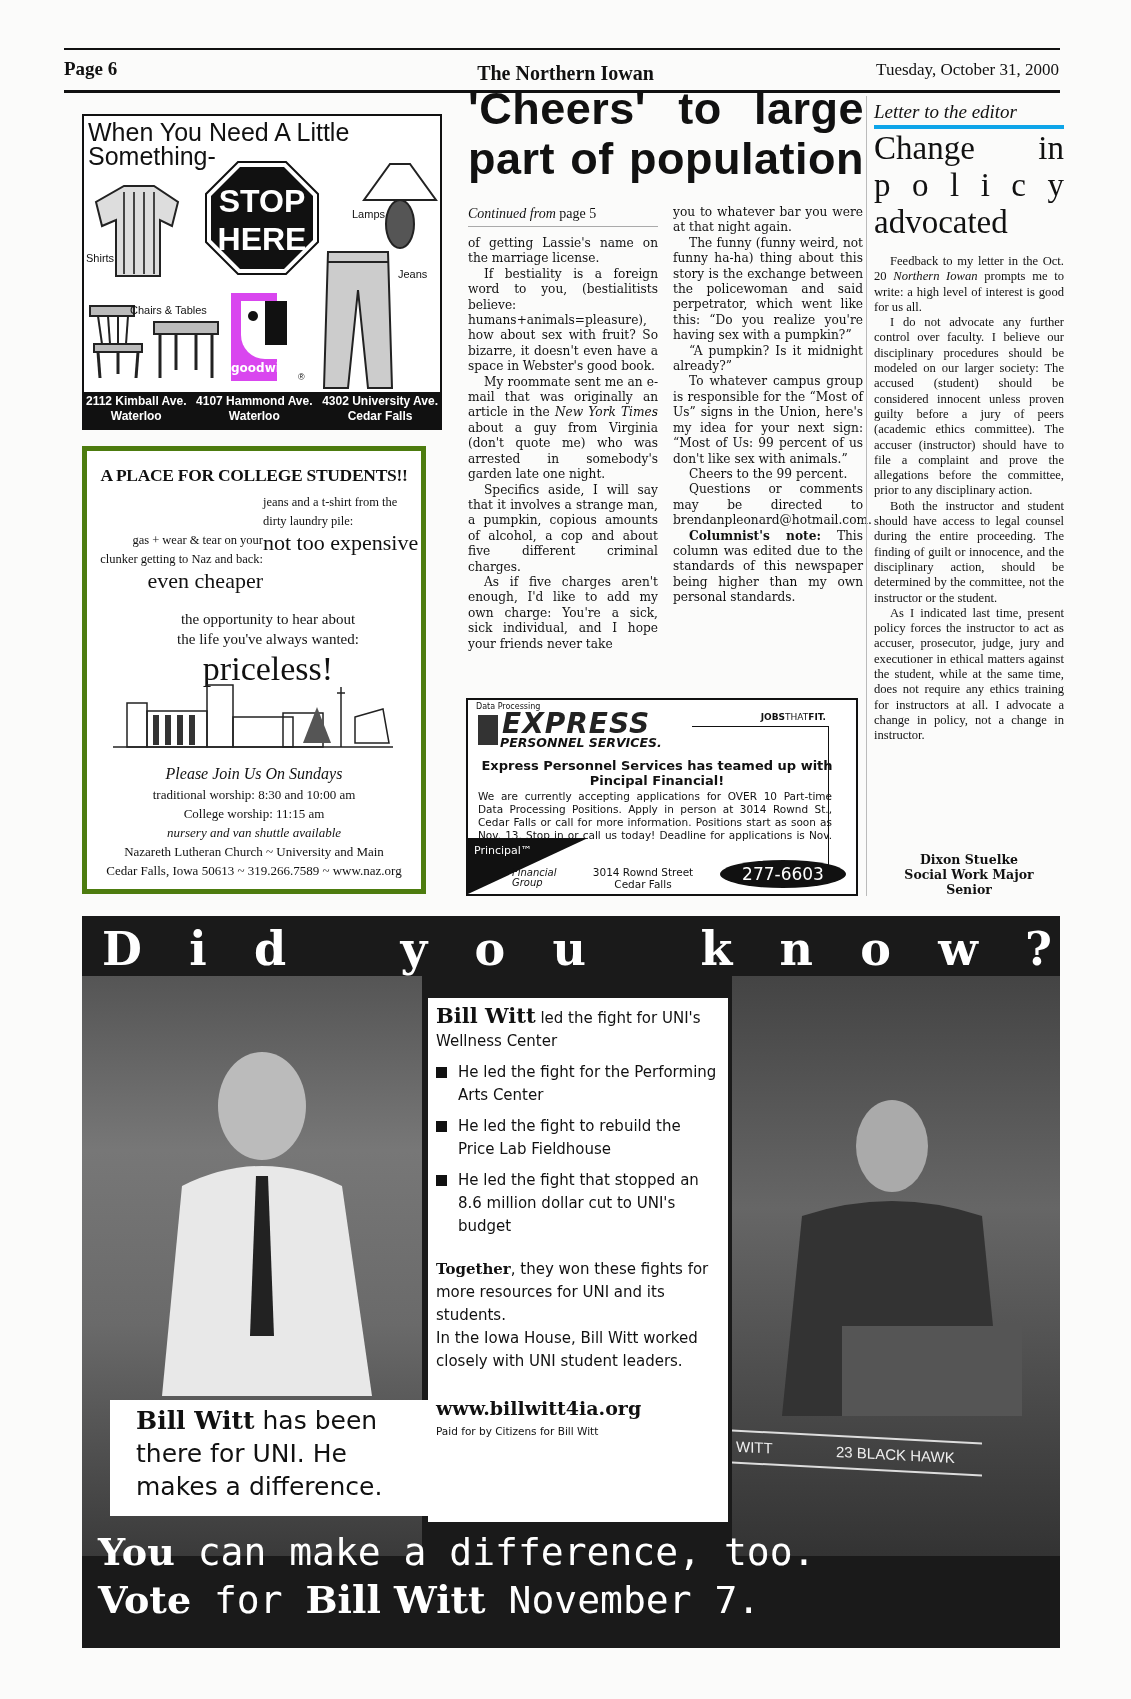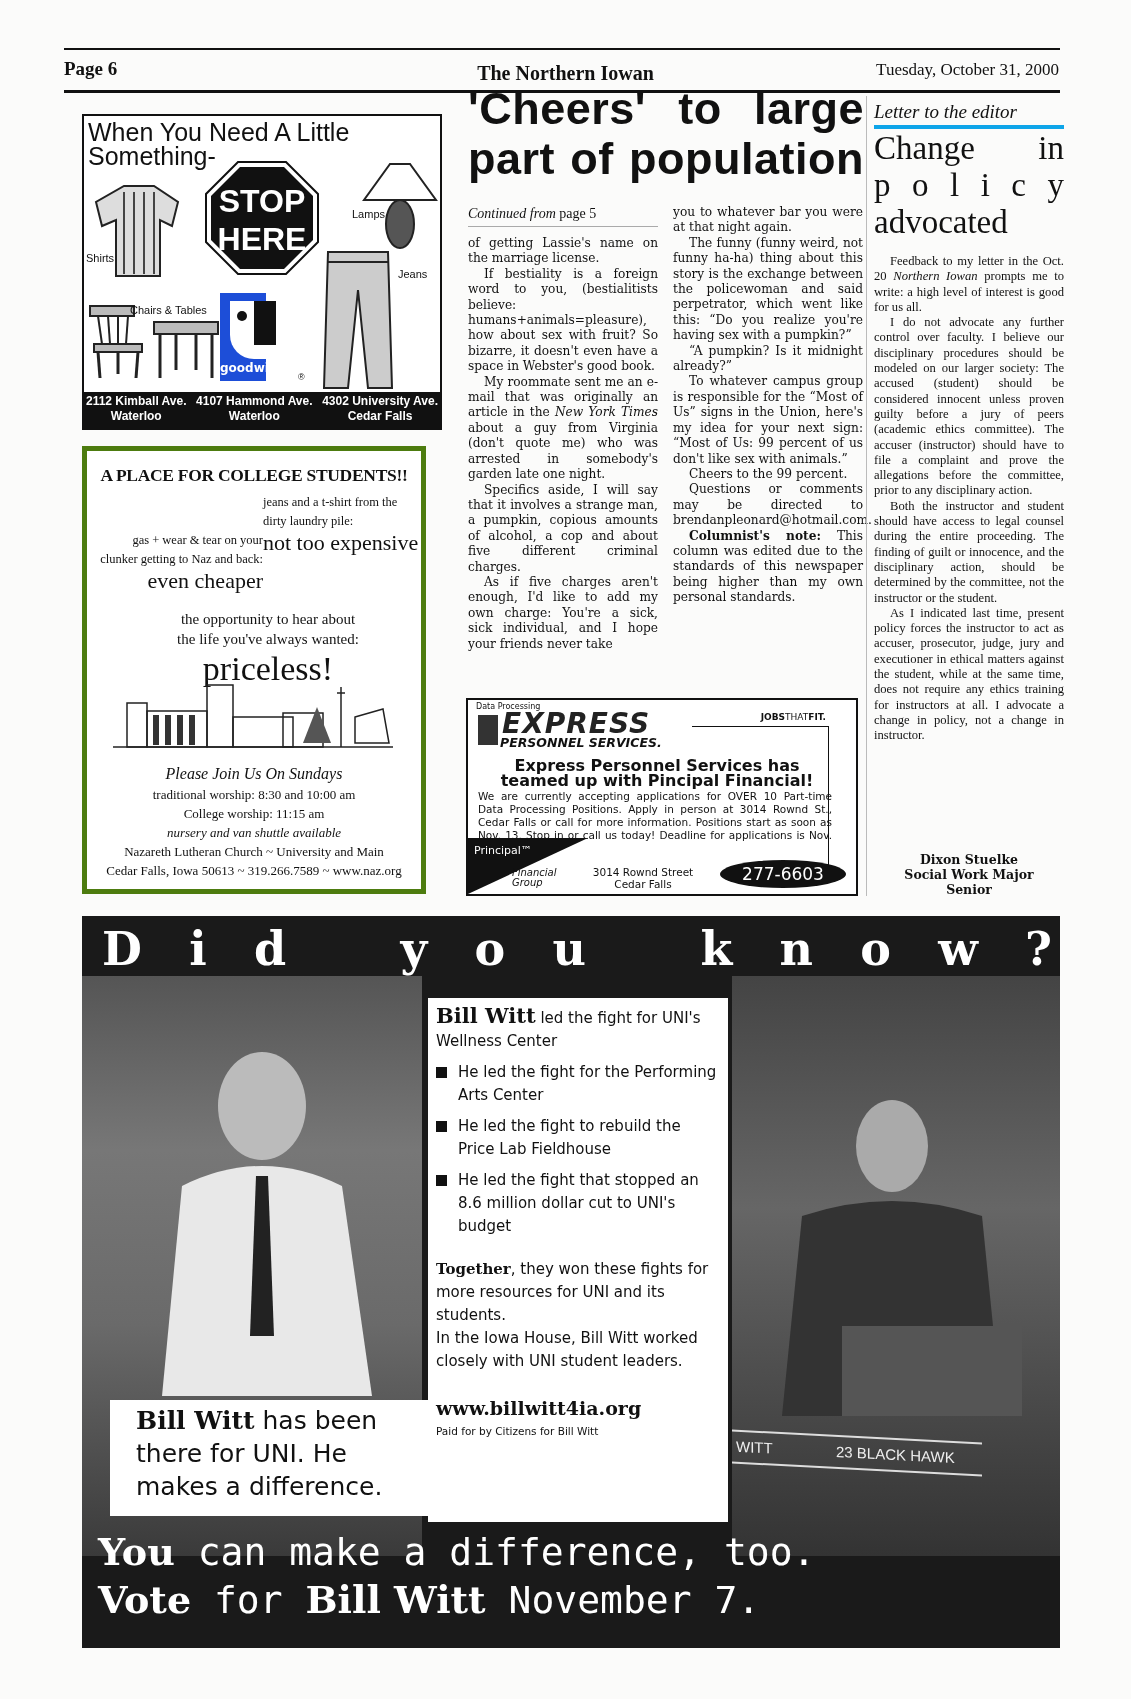--- a/index.html
+++ b/index.html
@@ -15,21 +15,21 @@
   .hdr.title { left: 0; width: 1131px; text-align: center; font-size: 20px; font-weight: bold; top: 62px; }
   .hdr.date { right: 72px; font-size: 17px; top: 60px; }
 
   
   .gw { position: absolute; left: 82px; top: 114px; width: 360px; height: 316px; border: 2px solid #111; background: #fff; overflow: hidden; }
   .gw .head { position: absolute; left: 4px; top: 4px; font-family: "Liberation Sans", sans-serif; font-size: 25px; line-height: 24px; }
   .gw .stop { position: absolute; left: 120px; top: 44px; width: 116px; height: 116px; }
   .gw .stop svg { width: 100%; height: 100%; }
   .gw .lbl { position: absolute; font-family: "Liberation Sans", sans-serif; font-size: 11px; }
   .gw .illus { position: absolute; }
-  .gw .logo { position: absolute; left: 136px; top: 177px; width: 46px; height: 88px; background: #1d4ed8; }
+  .gw .logo { position: absolute; left: 147px; top: 177px; width: 46px; height: 88px; background: #d946ef; }
   .gw .logo .g { position: absolute; left: 10px; top: 8px; width: 46px; height: 58px; background: #fff; border-radius: 0 0 0 24px; }
   .gw .logo .g::before { content: ""; position: absolute; left: 24px; top: 0; width: 22px; height: 44px; background: #111; }
   .gw .logo .g::after { content: ""; position: absolute; left: 7px; top: 10px; width: 10px; height: 10px; border-radius: 50%; background: #111; }
   .gw .logo .word { position: absolute; left: 0; right: 0; bottom: 6px; text-align: center; color: #fff; font-family: "DejaVu Sans", sans-serif; font-weight: bold; font-size: 12px; }
   .gw .reg { position: absolute; left: 214px; top: 256px; font-family: "Liberation Sans", sans-serif; font-size: 9px; }
   .gw .addr { position: absolute; left: 0; right: 0; bottom: 0; height: 36px; background: #111; color: #fff; display: flex; justify-content: space-between; padding: 2px 2px 0 2px; font-family: "Liberation Sans", sans-serif; font-weight: bold; font-size: 12px; line-height: 15px; }
   .gw .addr div { text-align: center; }
 
   
   .ch { position: absolute; left: 82px; top: 446px; width: 344px; height: 448px; border: 5px solid #4d7c0f; background: #fff; font-family: "Liberation Serif", serif; text-align: center; }
@@ -57,21 +57,21 @@
   .ex { position: absolute; left: 466px; top: 698px; width: 392px; height: 198px; border: 2px solid #111; background: #fff; font-family: "DejaVu Sans", sans-serif; }
   .ex .dp { position: absolute; left: 8px; top: 2px; font-size: 8px; }
   .ex .logo { position: absolute; left: 10px; top: 11px; width: 230px; height: 36px; }
   .ex .logo .xp { position: absolute; left: 24px; top: -4px; font-size: 28px; font-weight: bold; font-style: italic; letter-spacing: 1px; color: #222; font-family: "DejaVu Sans", sans-serif; }
   .ex .logo .ps { position: absolute; left: 22px; top: 24px; font-size: 12.5px; font-weight: bold; font-style: italic; }
   .ex .logo .fig { position: absolute; left: 0; top: 4px; width: 20px; height: 30px; background: #333; }
   .ex .jobs { position: absolute; right: 30px; top: 12px; font-size: 9px; }
   .ex .jobs b { font-weight: bold; }
   .ex .jobline { position: absolute; left: 224px; top: 26px; width: 136px; height: 1px; background: #111; }
   .ex .vline { position: absolute; left: 360px; top: 26px; width: 1px; height: 150px; background: #111; }
-  .ex .head { position: absolute; left: 10px; right: 20px; top: 58px; text-align: center; font-weight: bold; font-size: 16px; line-height: 15px; }
+  .ex .head { position: absolute; left: 10px; right: 20px; top: 58px; text-align: center; font-weight: bold; font-size: 13px; line-height: 15px; }
   .ex .txt { position: absolute; left: 10px; width: 354px; top: 90px; font-size: 10.5px; line-height: 13px; text-align: justify; }
   .ex .pri { position: absolute; left: 0; bottom: 0; width: 120px; height: 56px; }
   .ex .pri .tri { position: absolute; left: 0; top: 0; width: 0; height: 0; border-top: 56px solid #111; border-right: 120px solid transparent; }
   .ex .pri .pt { position: absolute; left: 6px; top: 6px; color: #fff; font-size: 11px; font-weight: normal; }
   .ex .pri .fg { position: absolute; left: 44px; top: 30px; font-size: 10px; font-style: italic; line-height: 10px; }
   .ex .adr { position: absolute; left: 120px; bottom: 4px; width: 110px; text-align: center; font-size: 10.5px; line-height: 12px; }
   .ex .phone { position: absolute; right: 10px; bottom: 6px; width: 126px; height: 28px; border-radius: 50%; background: #111; color: #fff; text-align: center; font-size: 17px; line-height: 28px; }
 
   
   .vdiv { position: absolute; left: 866px; top: 96px; width: 1px; height: 800px; background: #bbb; }

